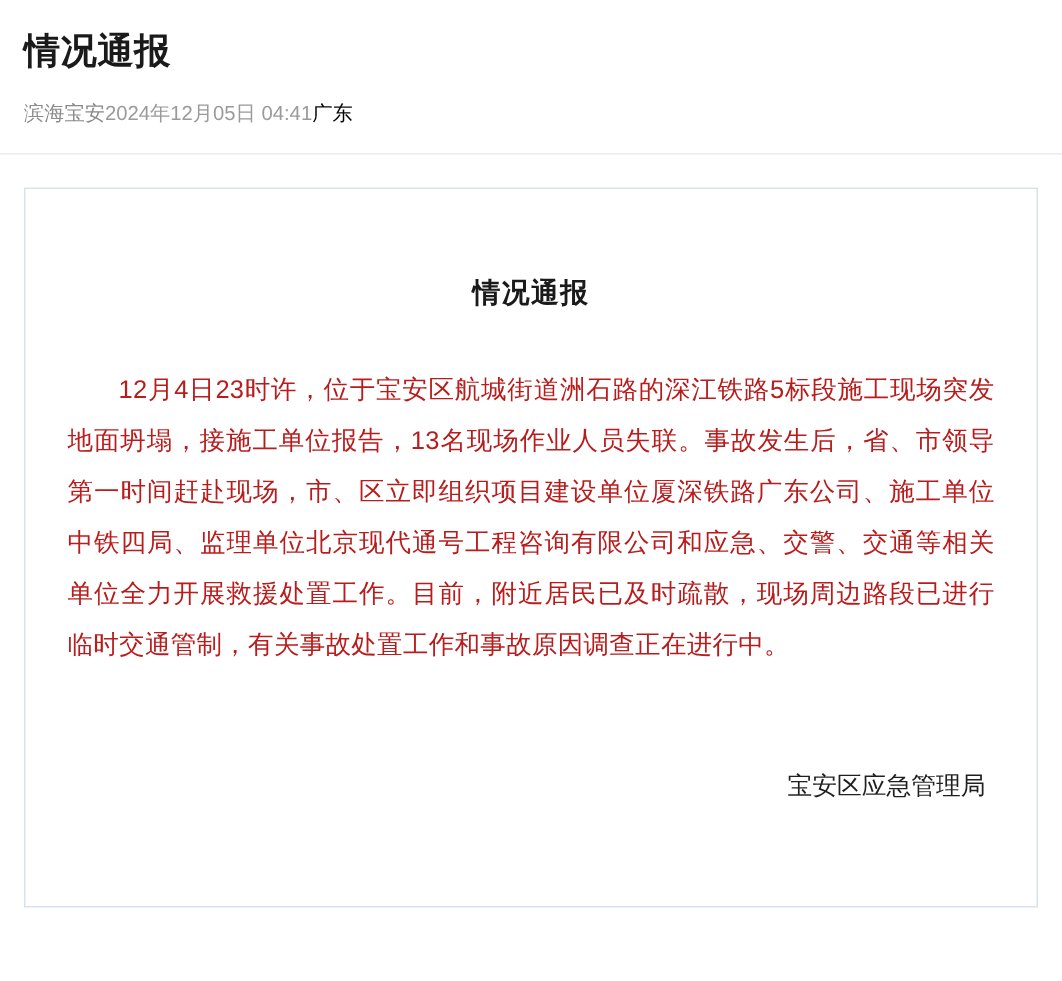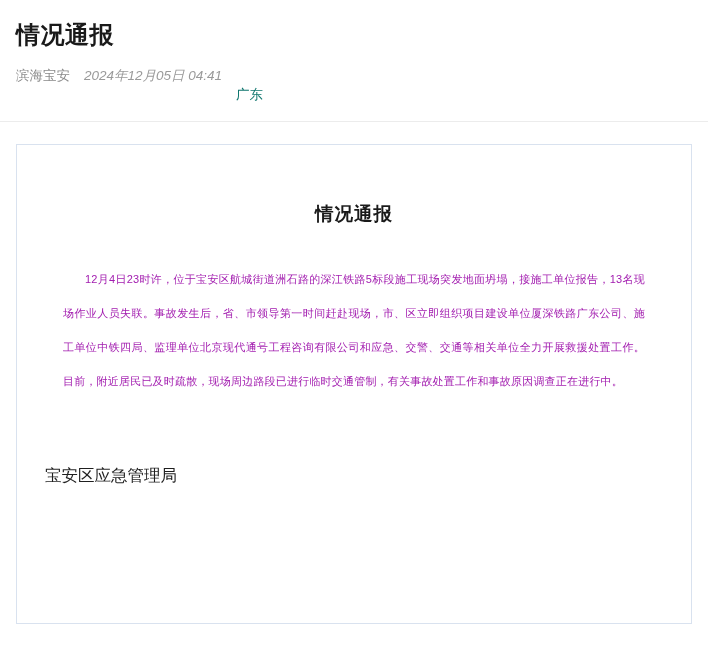--- a/index.html
+++ b/index.html
@@ -29,34 +29,31 @@
     color: #1a1a1a;
     line-height: 34px;
     letter-spacing: 0.5px;
     margin: 0 0 14px 0;
   }
   .meta {
     font-size: 13.5px;
     color: #8a8a8a;
     line-height: 20px;
     display: flex;
-    align-items: flex-start;
-    gap: 14px;
+    align-items: flex-end;
     margin-bottom: 16px;
   }
   .meta .source {
     color: #8a8a8a;
   }
   .meta .time {
     color: #9a9a9a;
-    font-style: italic;
   }
   .meta .region {
-    color: #0f766e;
-    margin-top: 19px;
+    color: #000000;
   }
   .divider {
     height: 1px;
     background: #ececec;
     width: 708px;
     margin: 0;
   }
   .body-wrap {
     padding: 22px 16px 0 16px;
   }
@@ -70,32 +67,32 @@
   }
   .notice-title {
     text-align: center;
     font-size: 18.5px;
     font-weight: 700;
     color: #1a1a1a;
     letter-spacing: 1px;
     margin: 16px 0 36px 0;
   }
   .notice-para {
-    font-size: 11px;
+    font-size: 17px;
     line-height: 34px;
-    color: #a21caf;
+    color: #b91c1c;
     text-align: justify;
     text-justify: inter-ideograph;
     text-indent: 2em;
-    margin: 18px;
+    margin: 0;
     letter-spacing: 0.2px;
   }
   .sign-block {
     margin-top: 60px;
-    text-align: left;
+    text-align: right;
     font-size: 16.5px;
     line-height: 34px;
     color: #1f1f1f;
     padding-right: 6px;
   }
   .sign-line {
     display: block;
   }
 </style>
 </head>

